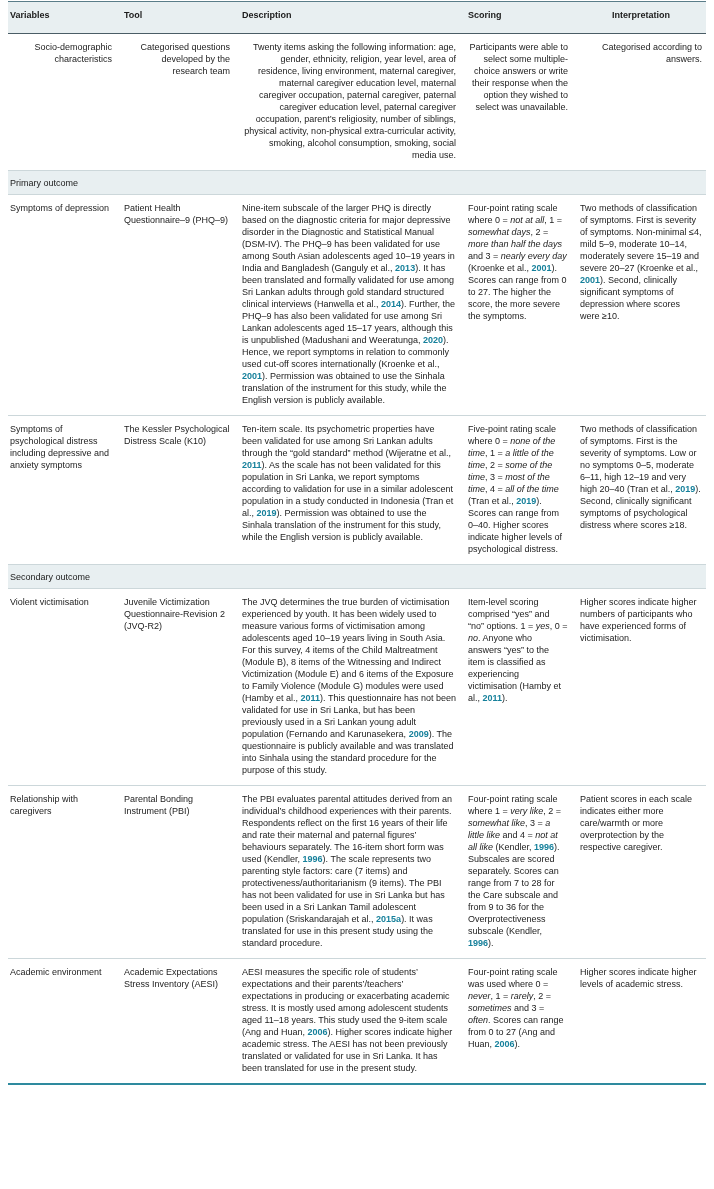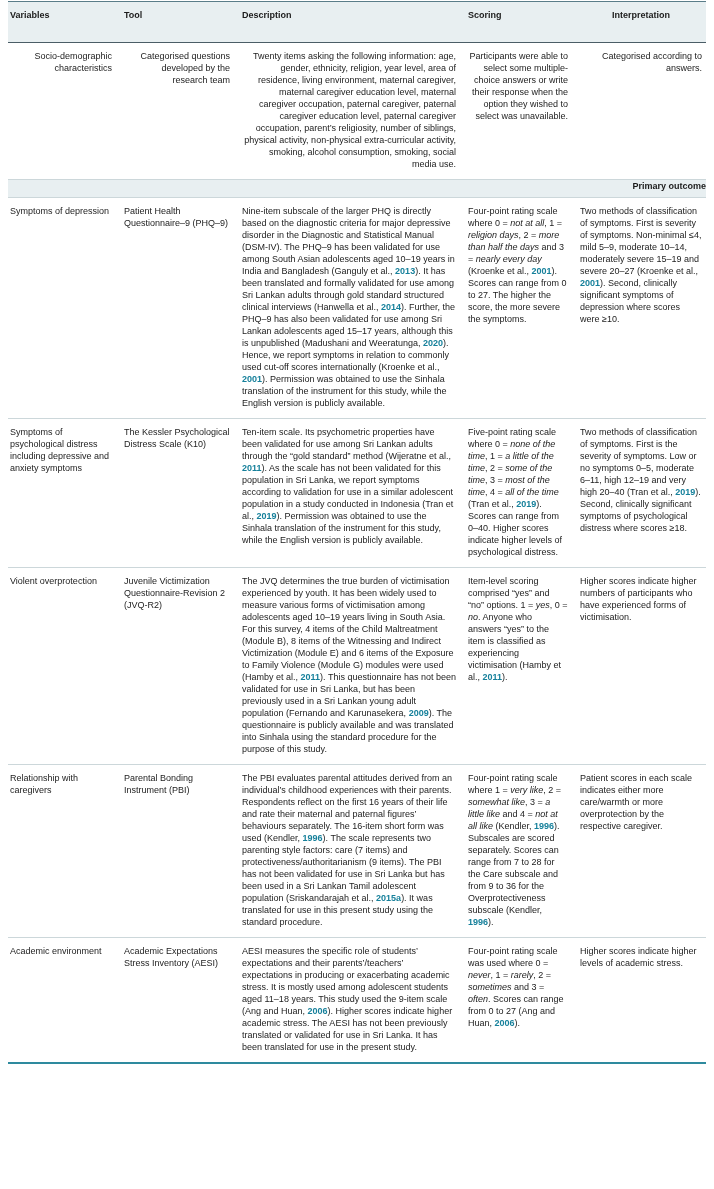--- a/index.html
+++ b/index.html
@@ -28,38 +28,37 @@
     border-collapse:collapse;
     border-top:1px solid var(--frame);
     border-bottom:2px solid var(--frame-accent);
   }
   thead th{
     background:var(--band-bg);
     text-align:left;
     font-weight:bold;
     font-size:9px;
     vertical-align:top;
-    padding:7px 12px 21px 0;
+    padding:7px 12px 12px 0;
     border-bottom:1px solid var(--frame-dark);
   }
   thead th:first-child{padding-left:2px;}
   thead th:last-child{padding-right:4px;text-align:center;}
   tbody td{
     vertical-align:top;
     padding:7px 12px 9px 0;
     border-top:1px solid var(--rule);
   }
   tbody td:first-child{padding-left:2px;}
   tbody td:last-child{padding-right:4px;}
   tbody tr:first-child td{border-top:none;text-align:right;}
   tr.section-row td{
     background:var(--band-bg);
-    font-weight:bold;
-    padding:0 0 5px 2px;
-    text-align:right;
+    font-weight:normal;
+    padding:6px 0 5px 2px;
   }
   .cite{
     color:var(--link);
     cursor:pointer;
     font-weight:bold;
   }
   em{}
 </style>
 </head>
 <body>
@@ -90,32 +89,35 @@
           <td>Participants were able to select some multiple-choice answers or write their response when the option they wished to select was unavailable.</td>
           <td>Categorised according to answers.</td>
         </tr>
         <tr class="section-row">
           <td colspan="5">Primary outcome</td>
         </tr>
         <tr>
           <td>Symptoms of depression</td>
           <td>Patient Health Questionnaire–9 (PHQ–9)</td>
           <td>Nine-item subscale of the larger PHQ is directly based on the diagnostic criteria for major depressive disorder in the Diagnostic and Statistical Manual (DSM-IV). The PHQ–9 has been validated for use among South Asian adolescents aged 10–19 years in India and Bangladesh (Ganguly et al., <span class="cite">2013</span>). It has been translated and formally validated for use among Sri Lankan adults through gold standard structured clinical interviews (Hanwella et al., <span class="cite">2014</span>). Further, the PHQ–9 has also been validated for use among Sri Lankan adolescents aged 15–17 years, although this is unpublished (Madushani and Weeratunga, <span class="cite">2020</span>). Hence, we report symptoms in relation to commonly used cut-off scores internationally (Kroenke et al., <span class="cite">2001</span>). Permission was obtained to use the Sinhala translation of the instrument for this study, while the English version is publicly available.</td>
-          <td>Four-point rating scale where 0 = <em>not at all</em>, 1 = <em>religion days</em>, 2 = <em>more than half the days</em> and 3 = <em>nearly every day</em> (Kroenke et al., <span class="cite">2001</span>). Scores can range from 0 to 27. The higher the score, the more severe the symptoms.</td>
+          <td>Four-point rating scale where 0 = <em>not at all</em>, 1 = <em>somewhat days</em>, 2 = <em>more than half the days</em> and 3 = <em>nearly every day</em> (Kroenke et al., <span class="cite">2001</span>). Scores can range from 0 to 27. The higher the score, the more severe the symptoms.</td>
           <td>Two methods of classification of symptoms. First is severity of symptoms. Non-minimal ≤4, mild 5–9, moderate 10–14, moderately severe 15–19 and severe 20–27 (Kroenke et al., <span class="cite">2001</span>). Second, clinically significant symptoms of depression where scores were ≥10.</td>
         </tr>
         <tr>
           <td>Symptoms of psychological distress including depressive and anxiety symptoms</td>
           <td>The Kessler Psychological Distress Scale (K10)</td>
           <td>Ten-item scale. Its psychometric properties have been validated for use among Sri Lankan adults through the “gold standard” method (Wijeratne et al., <span class="cite">2011</span>). As the scale has not been validated for this population in Sri Lanka, we report symptoms according to validation for use in a similar adolescent population in a study conducted in Indonesia (Tran et al., <span class="cite">2019</span>). Permission was obtained to use the Sinhala translation of the instrument for this study, while the English version is publicly available.</td>
           <td>Five-point rating scale where 0 = <em>none of the time</em>, 1 = <em>a little of the time</em>, 2 = <em>some of the time</em>, 3 = <em>most of the time</em>, 4 = <em>all of the time</em> (Tran et al., <span class="cite">2019</span>). Scores can range from 0–40. Higher scores indicate higher levels of psychological distress.</td>
           <td>Two methods of classification of symptoms. First is the severity of symptoms. Low or no symptoms 0–5, moderate 6–11, high 12–19 and very high 20–40 (Tran et al., <span class="cite">2019</span>). Second, clinically significant symptoms of psychological distress where scores ≥18.</td>
         </tr>
+        <tr class="section-row">
+          <td colspan="5">Secondary outcome</td>
+        </tr>
         <tr>
-          <td>Violent overprotection</td>
+          <td>Violent victimisation</td>
           <td>Juvenile Victimization Questionnaire-Revision 2 (JVQ-R2)</td>
           <td>The JVQ determines the true burden of victimisation experienced by youth. It has been widely used to measure various forms of victimisation among adolescents aged 10–19 years living in South Asia. For this survey, 4 items of the Child Maltreatment (Module B), 8 items of the Witnessing and Indirect Victimization (Module E) and 6 items of the Exposure to Family Violence (Module G) modules were used (Hamby et al., <span class="cite">2011</span>). This questionnaire has not been validated for use in Sri Lanka, but has been previously used in a Sri Lankan young adult population (Fernando and Karunasekera, <span class="cite">2009</span>). The questionnaire is publicly available and was translated into Sinhala using the standard procedure for the purpose of this study.</td>
           <td>Item-level scoring comprised “yes” and “no” options. 1 = <em>yes</em>, 0 = <em>no</em>. Anyone who answers “yes” to the item is classified as experiencing victimisation (Hamby et al., <span class="cite">2011</span>).</td>
           <td>Higher scores indicate higher numbers of participants who have experienced forms of victimisation.</td>
         </tr>
         <tr>
           <td>Relationship with caregivers</td>
           <td>Parental Bonding Instrument (PBI)</td>
           <td>The PBI evaluates parental attitudes derived from an individual’s childhood experiences with their parents. Respondents reflect on the first 16 years of their life and rate their maternal and paternal figures’ behaviours separately. The 16-item short form was used (Kendler, <span class="cite">1996</span>). The scale represents two parenting style factors: care (7 items) and protectiveness/authoritarianism (9 items). The PBI has not been validated for use in Sri Lanka but has been used in a Sri Lankan Tamil adolescent population (Sriskandarajah et al., <span class="cite">2015a</span>). It was translated for use in this present study using the standard procedure.</td>
           <td>Four-point rating scale where 1 = <em>very like</em>, 2 = <em>somewhat like</em>, 3 = <em>a little like</em> and 4 = <em>not at all like</em> (Kendler, <span class="cite">1996</span>). Subscales are scored separately. Scores can range from 7 to 28 for the Care subscale and from 9 to 36 for the Overprotectiveness subscale (Kendler, <span class="cite">1996</span>).</td>

